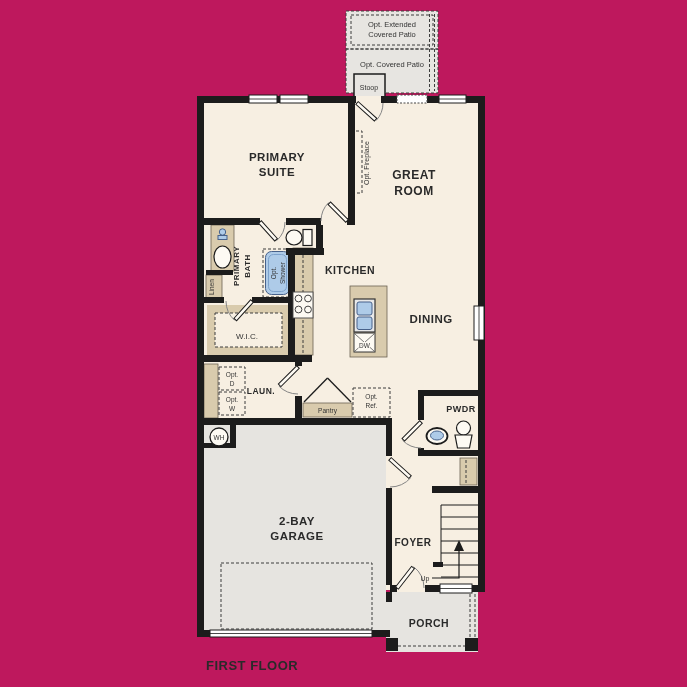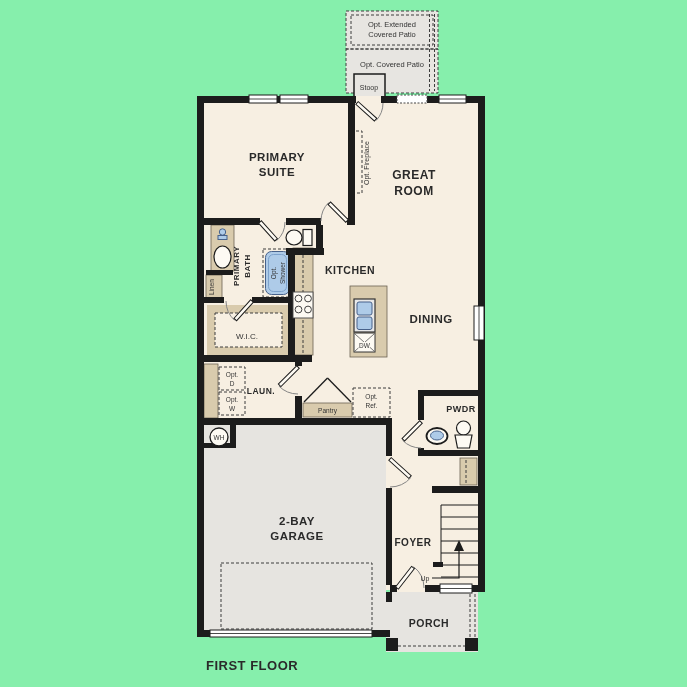--- a/index.html
+++ b/index.html
@@ -1,16 +1,16 @@
 <!DOCTYPE html>
 <html><head>
 <meta charset="utf-8">
 <style>
   html,body{margin:0;padding:0;background:#ffffff;}
-  #canvas{position:relative;width:687px;height:687px;background:#86efac;overflow:hidden;}
+  #canvas{position:relative;width:687px;height:687px;background:#be185d;overflow:hidden;}
   svg{display:block;}
   text{font-family:"Liberation Sans","DejaVu Sans",sans-serif;fill:#2a2a2a;}
   .rl{font-weight:bold;letter-spacing:.5px;}
   .sm{fill:#333333;}
   .wall{fill:#1c1c1c;}
   .cut{fill:#f7efe2;}
   .dash{fill:none;stroke:#3c3c3c;stroke-width:1;stroke-dasharray:3,2;}
   .tan{fill:#d9cbad;stroke:#6b6353;stroke-width:.8;}
   .gray{fill:#e7e5e1;}
   .fix{fill:#fdfaf3;stroke:#1c1c1c;stroke-width:1.2;}

